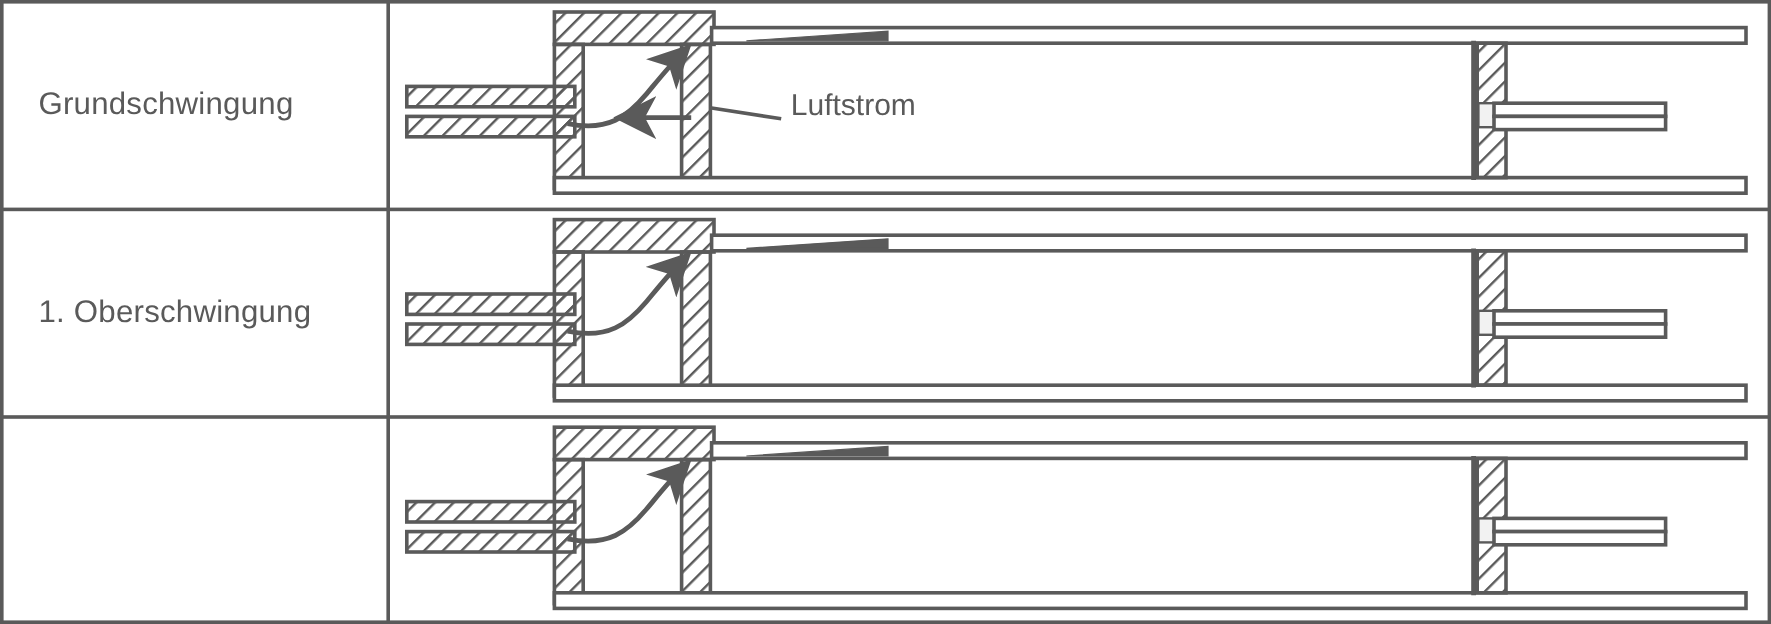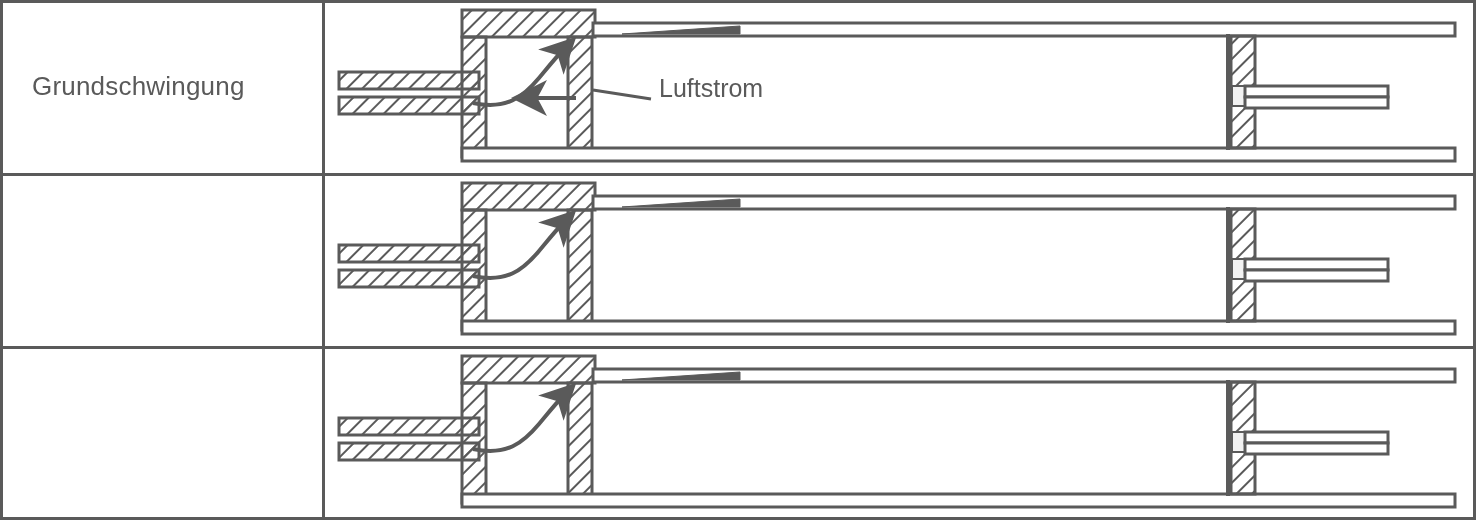--- a/index.html
+++ b/index.html
@@ -163,20 +163,23 @@
 
         <g>
           <line x1="268" y1="90" x2="326" y2="99" stroke="#5a5a5a" stroke-width="3"></line>
         </g>
       </svg>
       <div class="luft-label" style="left:334px; top:74px;">Luftstrom</div>
     </div>
   </div>
 
   <div class="row" style="top:173px;">
+    <div class="label-cell">
+      <div class="label-text">1. Oberschwingung</div>
+    </div>
     <div class="diagram-cell">
       <svg class="diagram-svg" viewBox="0 0 1151 173">
         <defs>
           <pattern id="hatchB" width="11" height="11" patternTransform="rotate(45)" patternUnits="userSpaceOnUse">
             <line x1="0" y1="0" x2="0" y2="11" stroke="#5a5a5a" stroke-width="4"></line>
           </pattern>
           <marker id="mArrowUpB" markerWidth="9" markerHeight="9" refX="5" refY="4.5" orient="auto">
             <path d="M0,0 L9,4.5 L0,9 L2.4,4.5 Z" fill="#5a5a5a"></path>
           </marker>
         </defs>

